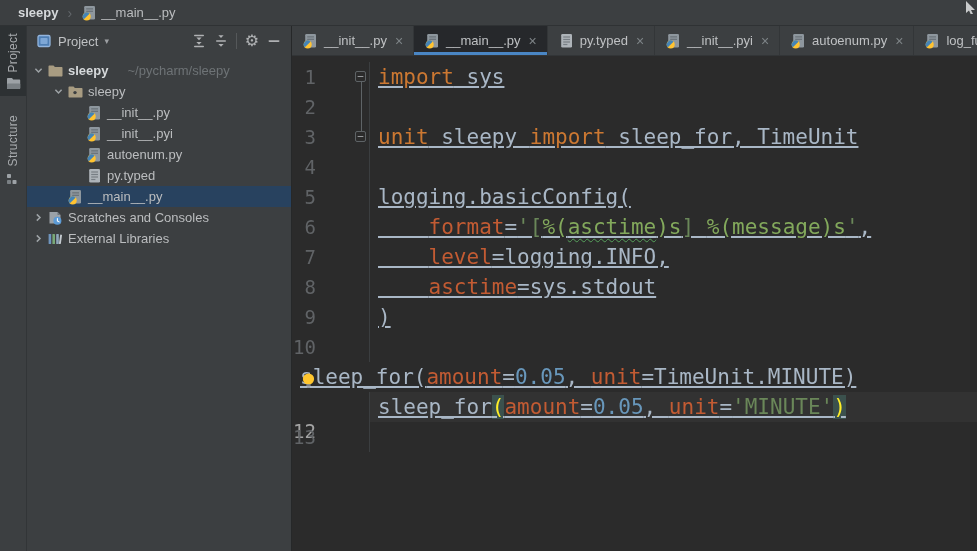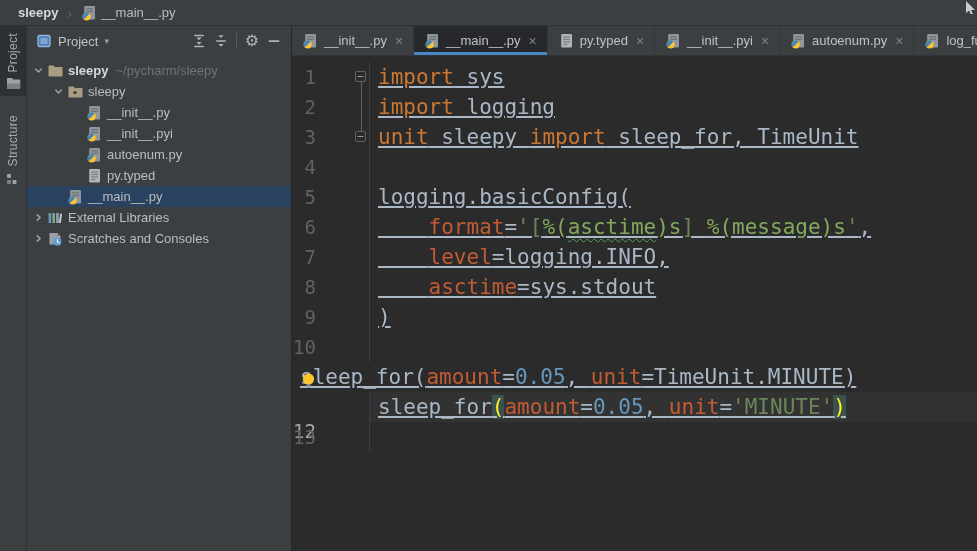--- a/index.html
+++ b/index.html
@@ -30,21 +30,21 @@
   .tb-divider{width:1px;height:16px;background:#55585A;margin:0 4px;}
   .gear-glyph{font-size:16px;line-height:16px;}
   .tree{flex:1;padding-top:4px;overflow:hidden;}
   .trow{height:21px;display:flex;align-items:center;white-space:nowrap;cursor:default;}
   .trow.selected{background:#28425F;}
   .trow .chev{width:14px;height:14px;display:inline-flex;align-items:center;justify-content:center;flex:none;margin-right:2px;}
   .trow .chev-sp{width:16px;flex:none;}
   .trow .ticon{width:16px;height:16px;display:inline-flex;flex:none;}
   .tlabel{margin-left:5px;color:#BBBDBF;}
   .trow.bold .tlabel{font-weight:bold;color:#D6D9DB;}
-  .thint{margin-left:7px;color:#6E7376;}
+  .thint{margin-left:19px;color:#6E7376;}
   
   .editor{flex:1;display:flex;flex-direction:column;min-width:0;background:#2B2B2B;}
   .tabsbar{height:29px;background:#3C3F41;border-bottom:1px solid #323537;display:flex;overflow:hidden;flex:none;}
   .tab{display:flex;align-items:center;gap:6px;padding:0 10px 0 10px;border-right:1px solid #333638;
        color:#BFC1C3;box-sizing:border-box;height:29px;flex:none;cursor:default;}
   .tab.active{background:#26282B;box-shadow:inset 0 -3px 0 #4A86C4;}
   .tab .ticon{width:16px;height:16px;display:inline-flex;flex:none;}
   .tab-close{color:#7E8487;font-size:14px;margin-left:2px;line-height:1;}
   
   .code-wrap{flex:1;position:relative;overflow:hidden;padding-top:6px;
@@ -242,43 +242,43 @@
             <span class="tlabel">__main__.py</span>
           </div>
           <div class="trow" style="padding-left: 4px;">
             <span class="chev">
               <svg width="11" height="11" viewBox="0 0 11 11">
                 <path d="M3.8 2.4 L7 5.5 L3.8 8.6" stroke="#9EA3A6" stroke-width="1.5" fill="none"></path>
               </svg>
             </span>
             <span class="ticon">
               <svg width="16" height="16" viewBox="0 0 16 16">
+                <path d="M2.5 2 h8 l3 3 v8.5 h-11 z" fill="#9BA2A8"></path>
+                <path d="M10.5 2 l3 3 h-3 z" fill="#6E757B"></path>
+                <circle cx="10.4" cy="10.8" r="4" fill="#5C9BD6"></circle>
+                <path d="M10.4 8.6 v2.3 l1.7 1" stroke="#FFFFFF" stroke-width="1.1" fill="none" stroke-linecap="round"></path>
+              </svg>
+            </span>
+            <span class="tlabel">Scratches and Consoles</span>
+          </div>
+          <div class="trow" style="padding-left: 4px;">
+            <span class="chev">
+              <svg width="11" height="11" viewBox="0 0 11 11">
+                <path d="M3.8 2.4 L7 5.5 L3.8 8.6" stroke="#9EA3A6" stroke-width="1.5" fill="none"></path>
+              </svg>
+            </span>
+            <span class="ticon">
+              <svg width="16" height="16" viewBox="0 0 16 16">
                 <rect x="1.6" y="3" width="2.6" height="10" rx="0.6" fill="#6F95BE"></rect>
                 <rect x="5.4" y="3" width="2.6" height="10" rx="0.6" fill="#79A978"></rect>
                 <rect x="9.2" y="3" width="2.6" height="10" rx="0.6" fill="#8FA7BC"></rect>
                 <rect x="12.6" y="3.6" width="1.9" height="9.4" rx="0.5" fill="#C5CBD0" transform="rotate(8 13.5 8)"></rect>
               </svg>
             </span>
             <span class="tlabel">External Libraries</span>
-          </div>
-          <div class="trow" style="padding-left: 4px;">
-            <span class="chev">
-              <svg width="11" height="11" viewBox="0 0 11 11">
-                <path d="M3.8 2.4 L7 5.5 L3.8 8.6" stroke="#9EA3A6" stroke-width="1.5" fill="none"></path>
-              </svg>
-            </span>
-            <span class="ticon">
-              <svg width="16" height="16" viewBox="0 0 16 16">
-                <path d="M2.5 2 h8 l3 3 v8.5 h-11 z" fill="#9BA2A8"></path>
-                <path d="M10.5 2 l3 3 h-3 z" fill="#6E757B"></path>
-                <circle cx="10.4" cy="10.8" r="4" fill="#5C9BD6"></circle>
-                <path d="M10.4 8.6 v2.3 l1.7 1" stroke="#FFFFFF" stroke-width="1.1" fill="none" stroke-linecap="round"></path>
-              </svg>
-            </span>
-            <span class="tlabel">Scratches and Consoles</span>
           </div>
         </div>
     </div>
 
     <div class="editor">
       <div class="tabsbar">
           <div class="tab">
             <span class="ticon">
               <svg width="16" height="16" viewBox="0 0 16 16">
                 <rect x="3.2" y="1" width="10.8" height="13.6" rx="1.3" fill="#8E979E"></rect>
@@ -363,21 +363,20 @@
               <div class="gut">
                 <span class="num">1</span>
                 <span class="fold">−</span>
               </div>
               <div class="codecell"><span class="tk-kw">import</span><span class="tk-d"> sys</span></div>
             </div>
             <div class="crow">
               <div class="gut">
                 <span class="num">2</span>
               </div>
-              <div class="codecell"><span class="tk-kw">import</span><span class="tk-d"> logging</span></div>
             </div>
             <div class="crow">
               <div class="gut">
                 <span class="num">3</span>
                 <span class="fold">−</span>
               </div>
               <div class="codecell"><span class="tk-kw">unit</span><span class="tk-d"> sleepy </span><span class="tk-kw">import</span><span class="tk-d"> sleep_for, TimeUnit</span></div>
             </div>
             <div class="crow">
               <div class="gut">

